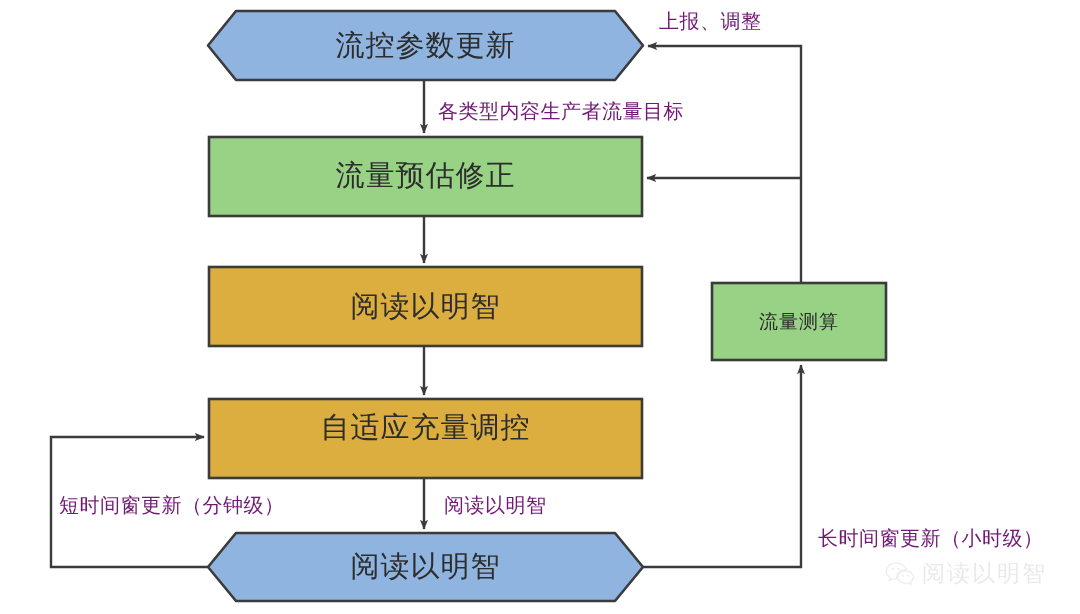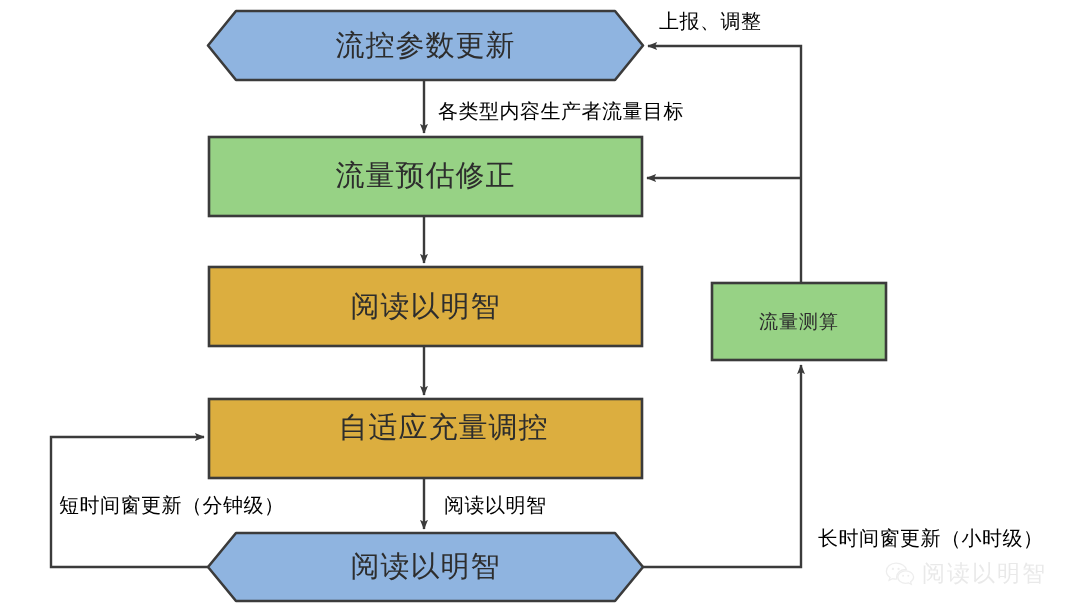--- a/index.html
+++ b/index.html
@@ -34,21 +34,21 @@
     font-weight: 400;
     letter-spacing: 1px;
     white-space: nowrap;
     pointer-events: none;
   }
   .node-label.small {
     font-size: 19px;
   }
   .edge-label {
     position: absolute;
-    color: #000000;
+    color: #701a75;
     font-size: 20px;
     white-space: nowrap;
     letter-spacing: 0.5px;
   }
   .watermark {
     position: absolute;
     display: flex;
     align-items: center;
     gap: 7px;
     opacity: 0.30;
@@ -104,21 +104,21 @@
 
     <line x1="801" y1="178" x2="647" y2="178" stroke="#3B3B3B" stroke-width="2.4" marker-end="url(#arrowhead)"></line>
   </svg>
 
   <div class="node-label" style="left:208px; top:11px; width:435px; height:69px;">流控参数更新</div>
 
   <div class="node-label" style="left:209px; top:137px; width:433px; height:78px;">流量预估修正</div>
 
   <div class="node-label" style="left:209px; top:267px; width:433px; height:79px;">阅读以明智</div>
 
-  <div class="node-label" style="left:209px; top:399px; width:433px; height:57px;padding-left:18px;">自适应充量调控</div>
+  <div class="node-label" style="left:209px; top:399px; width:433px; height:57px;">自适应充量调控</div>
 
   <div class="node-label" style="left:208px; top:533px; width:435px; height:68px;">阅读以明智</div>
 
   <div class="node-label small" style="left:712px; top:283px; width:174px; height:77px;">流量测算</div>
 
   <div class="edge-label" style="left:438px; top:98px;">各类型内容生产者流量目标</div>
 
   <div class="edge-label" style="left:444px; top:492px;">阅读以明智</div>
 
   <div class="edge-label" style="left:59px; top:492px;">短时间窗更新（分钟级）</div>

